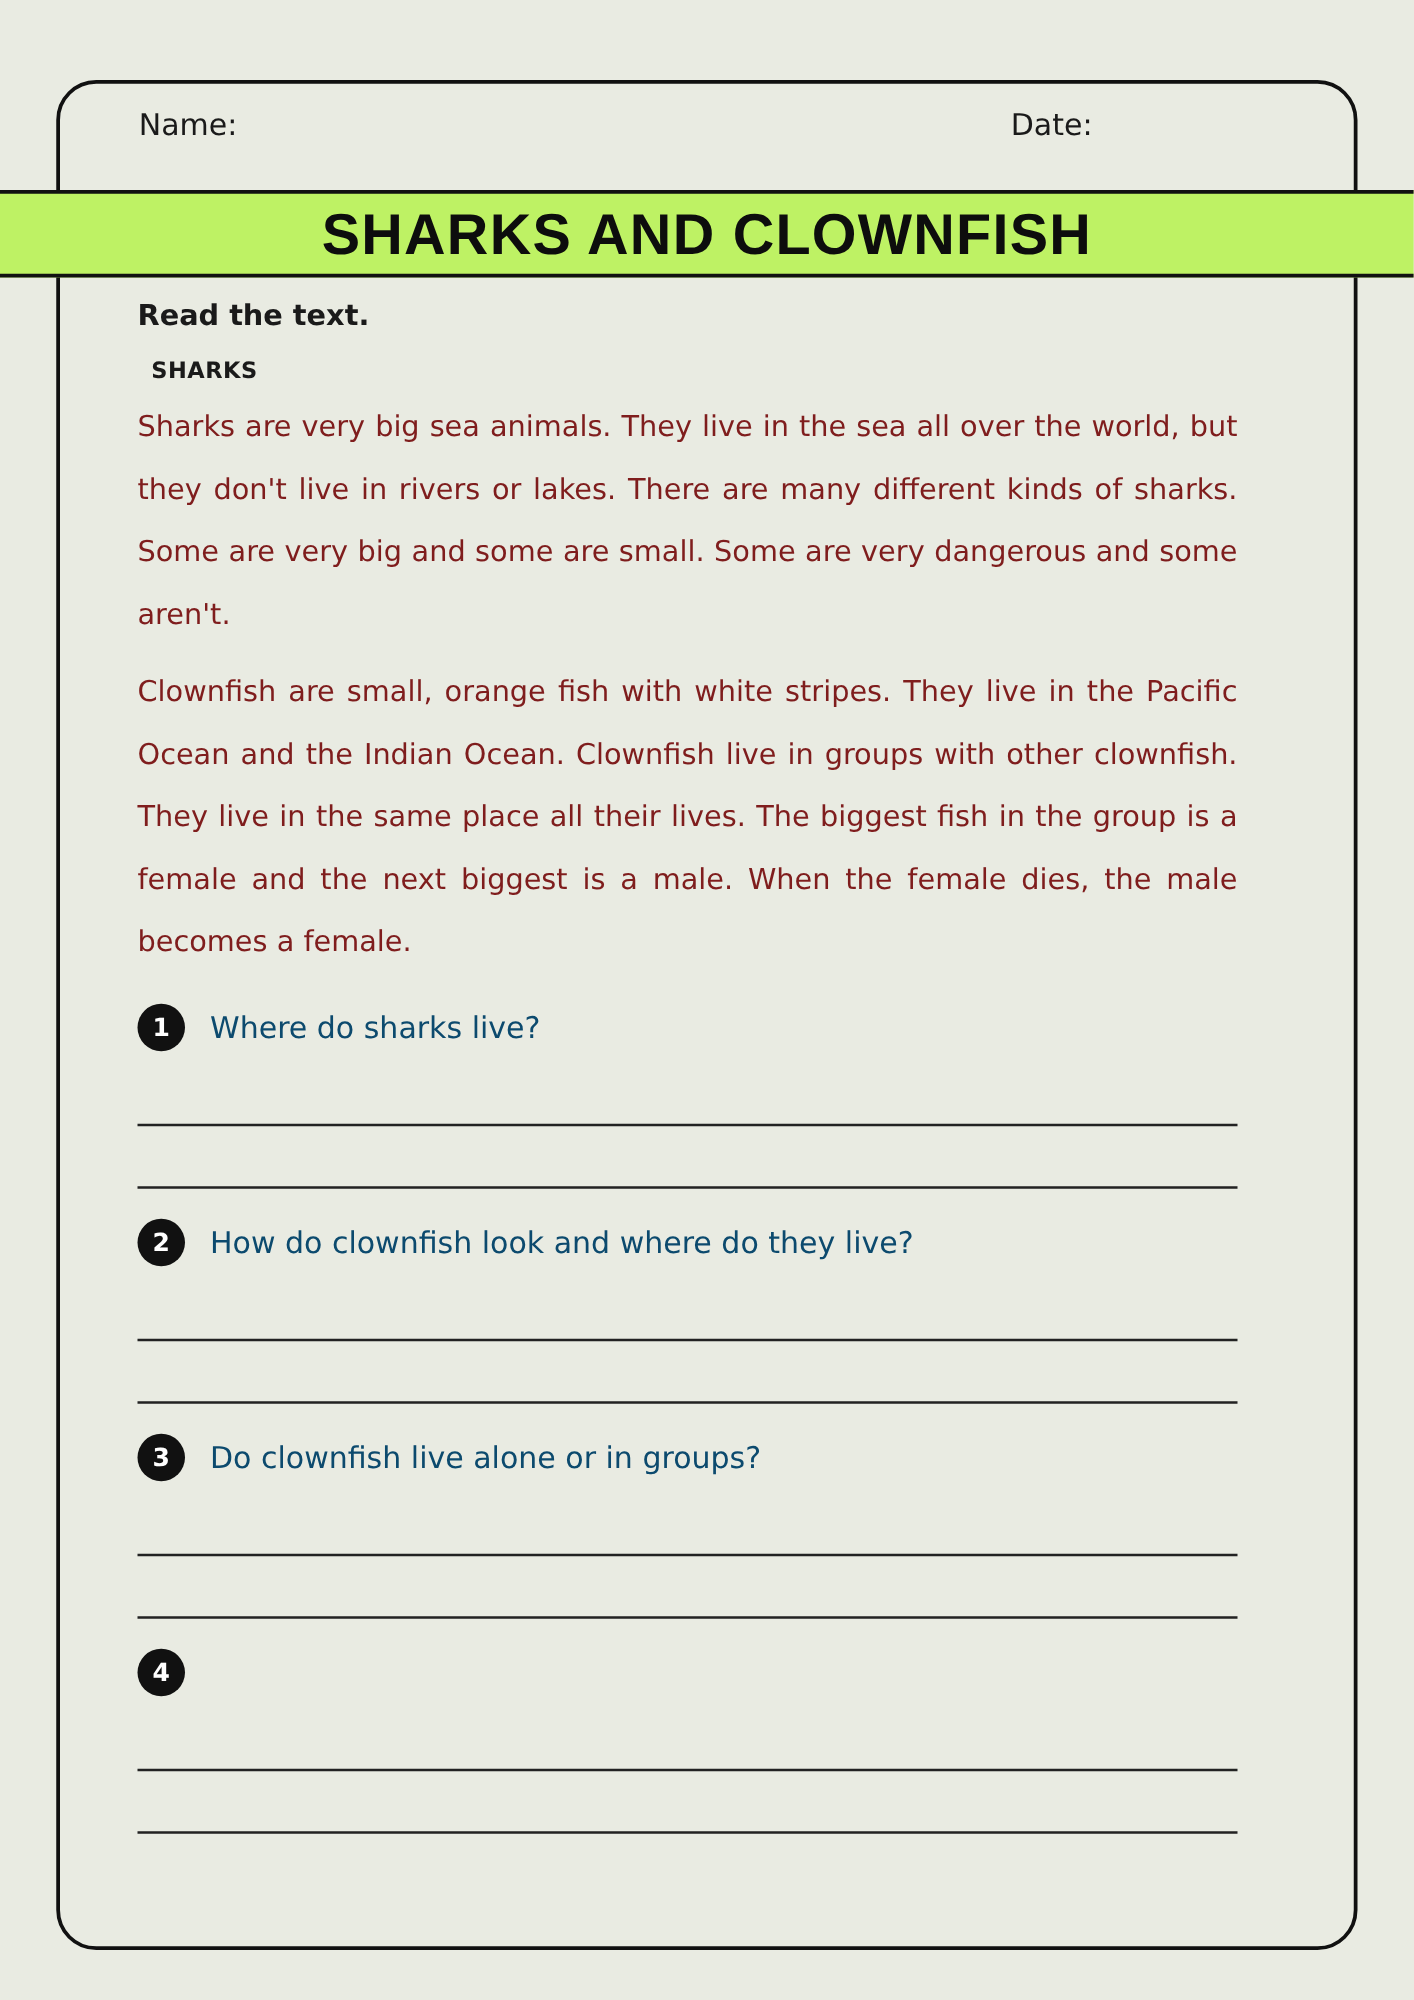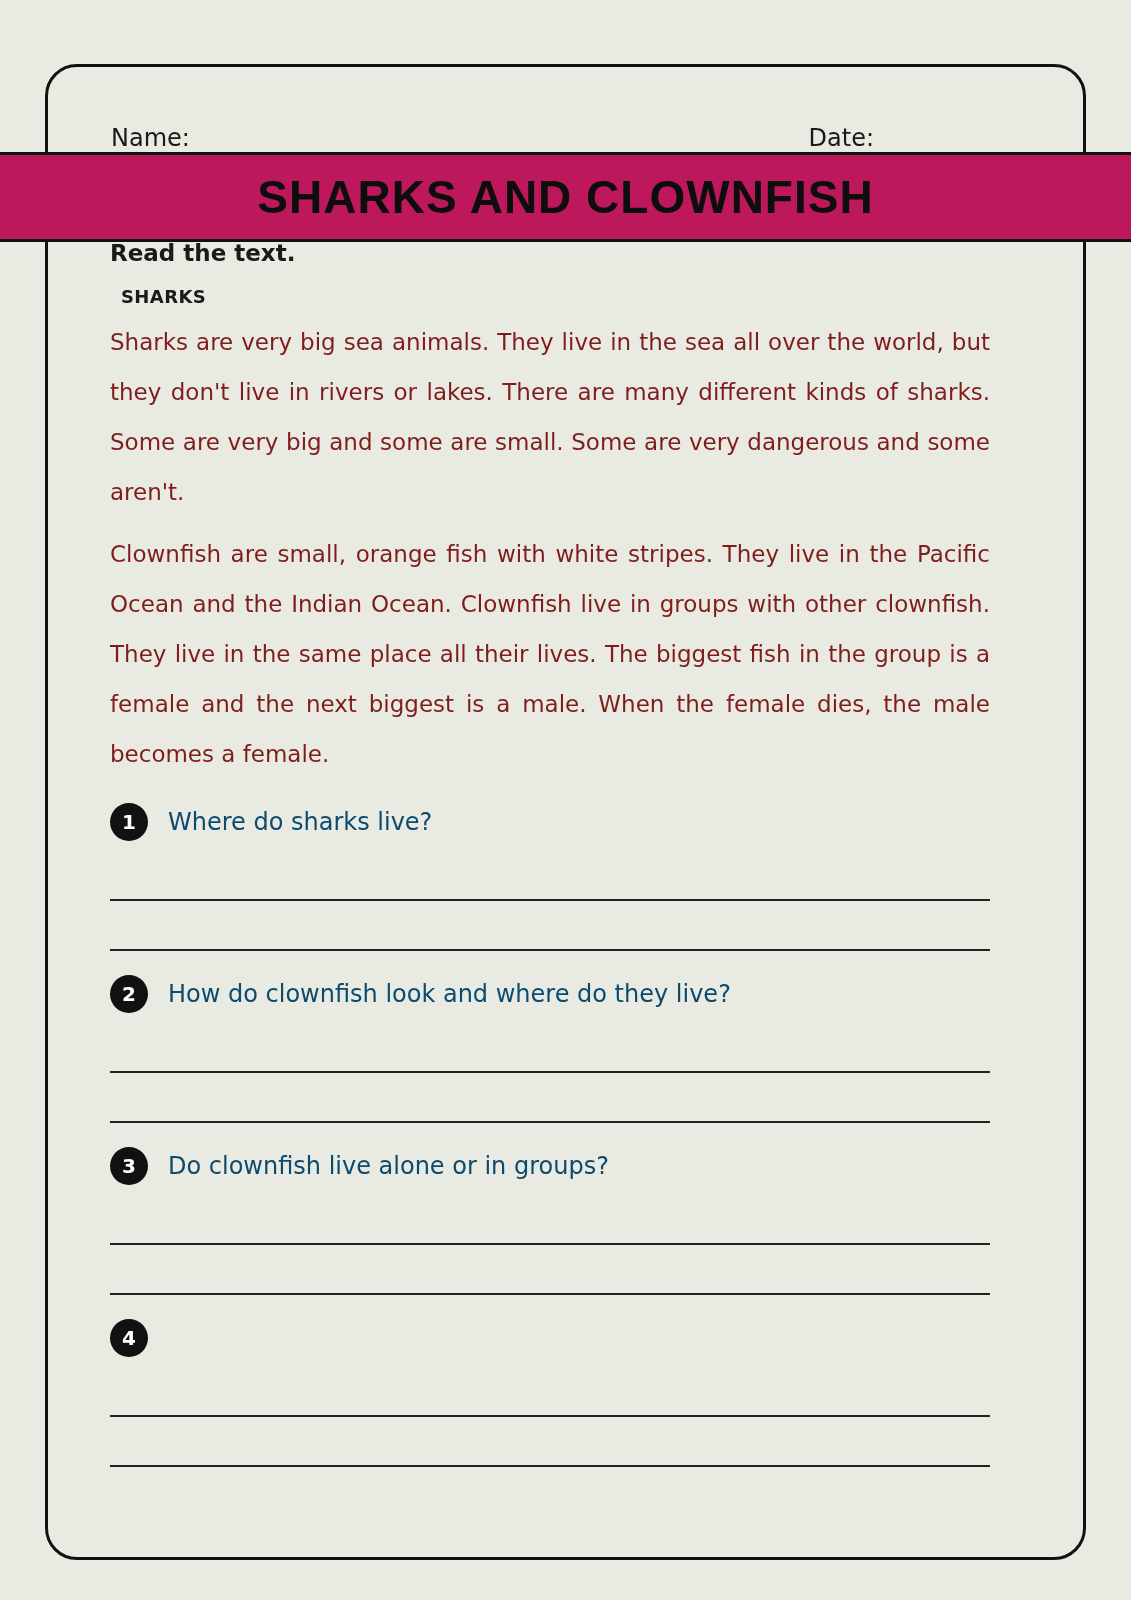--- a/index.html
+++ b/index.html
@@ -15,28 +15,28 @@
     position:absolute;left:45px;top:64px;
     width:1041px;height:1496px;
     border:3px solid #111;
     border-radius:32px;
     box-sizing:border-box;
     background:transparent;
   }
   .namedate{
     position:absolute;left:45px;top:64px;width:1041px;height:88px;
     box-sizing:border-box;
-    display:flex;align-items:flex-end;
+    display:flex;align-items:flex-start;
     padding:22px 0 0 66px;
     font-size:24px;font-weight:500;
   }
   .date{margin-left:auto;margin-right:212px;}
   .band{
-    position:absolute;left:0;top:152px;width:1131px;height:90px;
-    background:#be185d;
+    position:absolute;left:0;top:152px;width:1131px;height:70px;
+    background:#bef264;
     border-top:3px solid #111;border-bottom:3px solid #111;
     box-sizing:border-box;
     display:flex;align-items:center;justify-content:center;
   }
   .title{
     font-size:46px;font-weight:800;letter-spacing:1px;color:#0d0d0d;
     font-family:"Liberation Sans","DejaVu Sans",sans-serif;
   }
   .content{
     position:absolute;left:45px;top:224px;width:1041px;

